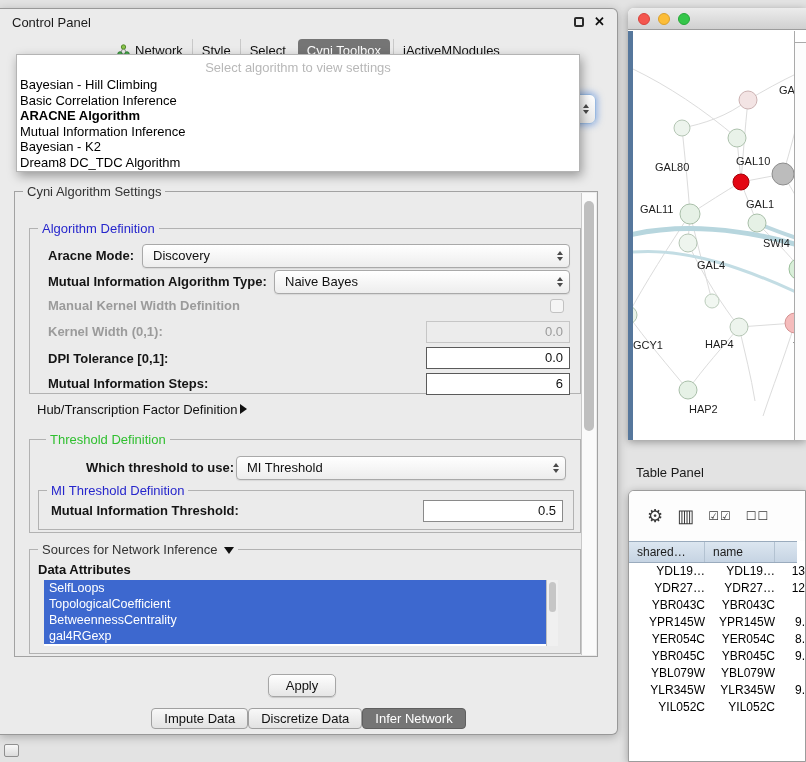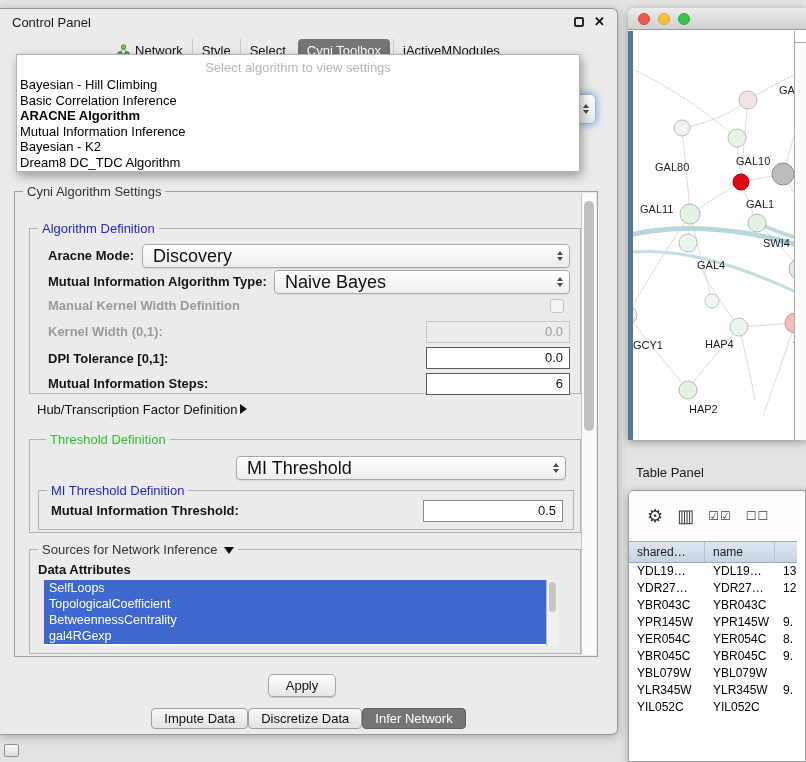--- a/index.html
+++ b/index.html
@@ -36,21 +36,21 @@
   .alg-group { left:14px; top:36px; width:552px; height:166px; }
   .thr-group { left:14px; top:247px; width:552px; height:94px; }
   .src-group { left:14px; top:357px; width:552px; height:105px; }
   .mi-group  { left:8px; top:50px; width:536px; height:40px; border:1px solid #b2b2b2; position:absolute; }
 
   .flabel { position:absolute; font-size:13px; font-weight:bold; color:#151515; white-space:nowrap; }
   .flabel.disabled { color:#9b9b9b; }
 
   .combo { position:absolute; height:24px; border:1px solid #a9a9a9; border-radius:4px;
            background:linear-gradient(#ffffff,#ededed); box-shadow:0 1px 1px rgba(0,0,0,.08); }
-  .combo-text { position:absolute; left:10px; top:0; line-height:22px; font-size:18px; color:#111; white-space:nowrap; }
+  .combo-text { position:absolute; left:10px; top:0; line-height:22px; font-size:13px; color:#111; white-space:nowrap; }
   .stepper { position:absolute; right:6px; top:50%; transform:translateY(-50%); display:flex; flex-direction:column; gap:2px; align-items:center; }
   .tri-u { width:0; height:0; border-left:3.5px solid transparent; border-right:3.5px solid transparent; border-bottom:4.5px solid #4a4a4a; }
   .tri-d2 { width:0; height:0; border-left:3.5px solid transparent; border-right:3.5px solid transparent; border-top:4.5px solid #4a4a4a; }
 
   .tfield { position:absolute; height:22px; font-size:13px; text-align:right; padding-right:6px; line-height:20px; background:#fff; }
   .tfield.disabled { background:#ececec; border:1px solid #c6c6c6; color:#9b9b9b; }
   .tfield.dark { border:1px solid #5a5a5a; color:#111; }
   .tfield.med  { border:1px solid #8a8a8a; color:#111; }
   .checkbox { position:absolute; width:14px; height:14px; border:1px solid #c2c2c2; border-radius:3px; background:#f5f5f5; }
 
@@ -103,21 +103,21 @@
             border-radius:6px 0 0 0; box-shadow:0 2px 8px rgba(0,0,0,.3); overflow:hidden; }
   .tp-toolbar { height:50px; display:flex; align-items:center; gap:14px; padding-left:18px; background:#fdfdfd; }
   .ticon { color:#3a3a3a; font-size:12px; letter-spacing:1px; }
   .ticon:nth-child(1), .ticon:nth-child(2) { font-size:18px; letter-spacing:0; }
   .tp-header { position:absolute; top:50px; left:0; right:8px; height:22px; display:flex;
                background:linear-gradient(#dce6f0,#c6d4e3); border-top:1px solid #9aabbd; border-bottom:1px solid #9aabbd; }
   .th { font-size:12px; line-height:20px; padding-left:8px; border-right:1px solid #b3c2d1; color:#1c1c1c; }
   .th:nth-child(1) { width:76px; } .th:nth-child(2) { width:70px; }
   .tp-body { position:absolute; top:72px; left:0; right:0; bottom:0; font-size:12px; color:#000; overflow:hidden; }
   .trow { display:flex; height:17px; line-height:17px; }
-  .td { padding-left:8px; white-space:nowrap; overflow:hidden; }
+  .td { padding-left:8px; white-space:nowrap; overflow:hidden;text-align:right; }
   .td:nth-child(1) { width:76px; } .td:nth-child(2) { width:70px; } .td:nth-child(3) { flex:1; }
 
   .mini-icon { position:absolute; left:4px; top:744px; width:15px; height:13px; border:1px solid #8f8f8f; border-radius:2px;
                background:linear-gradient(#f8f8f8,#dcdcdc); }
 </style>
 </head>
 <body>
 
 <div class="desktop">
 
@@ -200,20 +200,21 @@
       </div>
 
       <div class="hub-row">
         <span>Hub/Transcription Factor Definition</span>
         <span class="tri-right"></span>
       </div>
 
       <div class="sub-group thr-group">
         <span class="group-title green">Threshold Definition</span>
 
+        <span class="flabel" style="left:56px;top:16px;line-height:24px;">Which threshold to use:</span>
         <div class="combo" style="left:206px;top:16px;width:330px;">
           <span class="combo-text">MI Threshold</span>
           <span class="stepper">
               <span class="tri-u"></span>
               <span class="tri-d2"></span>
             </span>
         </div>
 
         <div class="mi-group">
           <span class="group-title blue">MI Threshold Definition</span>

